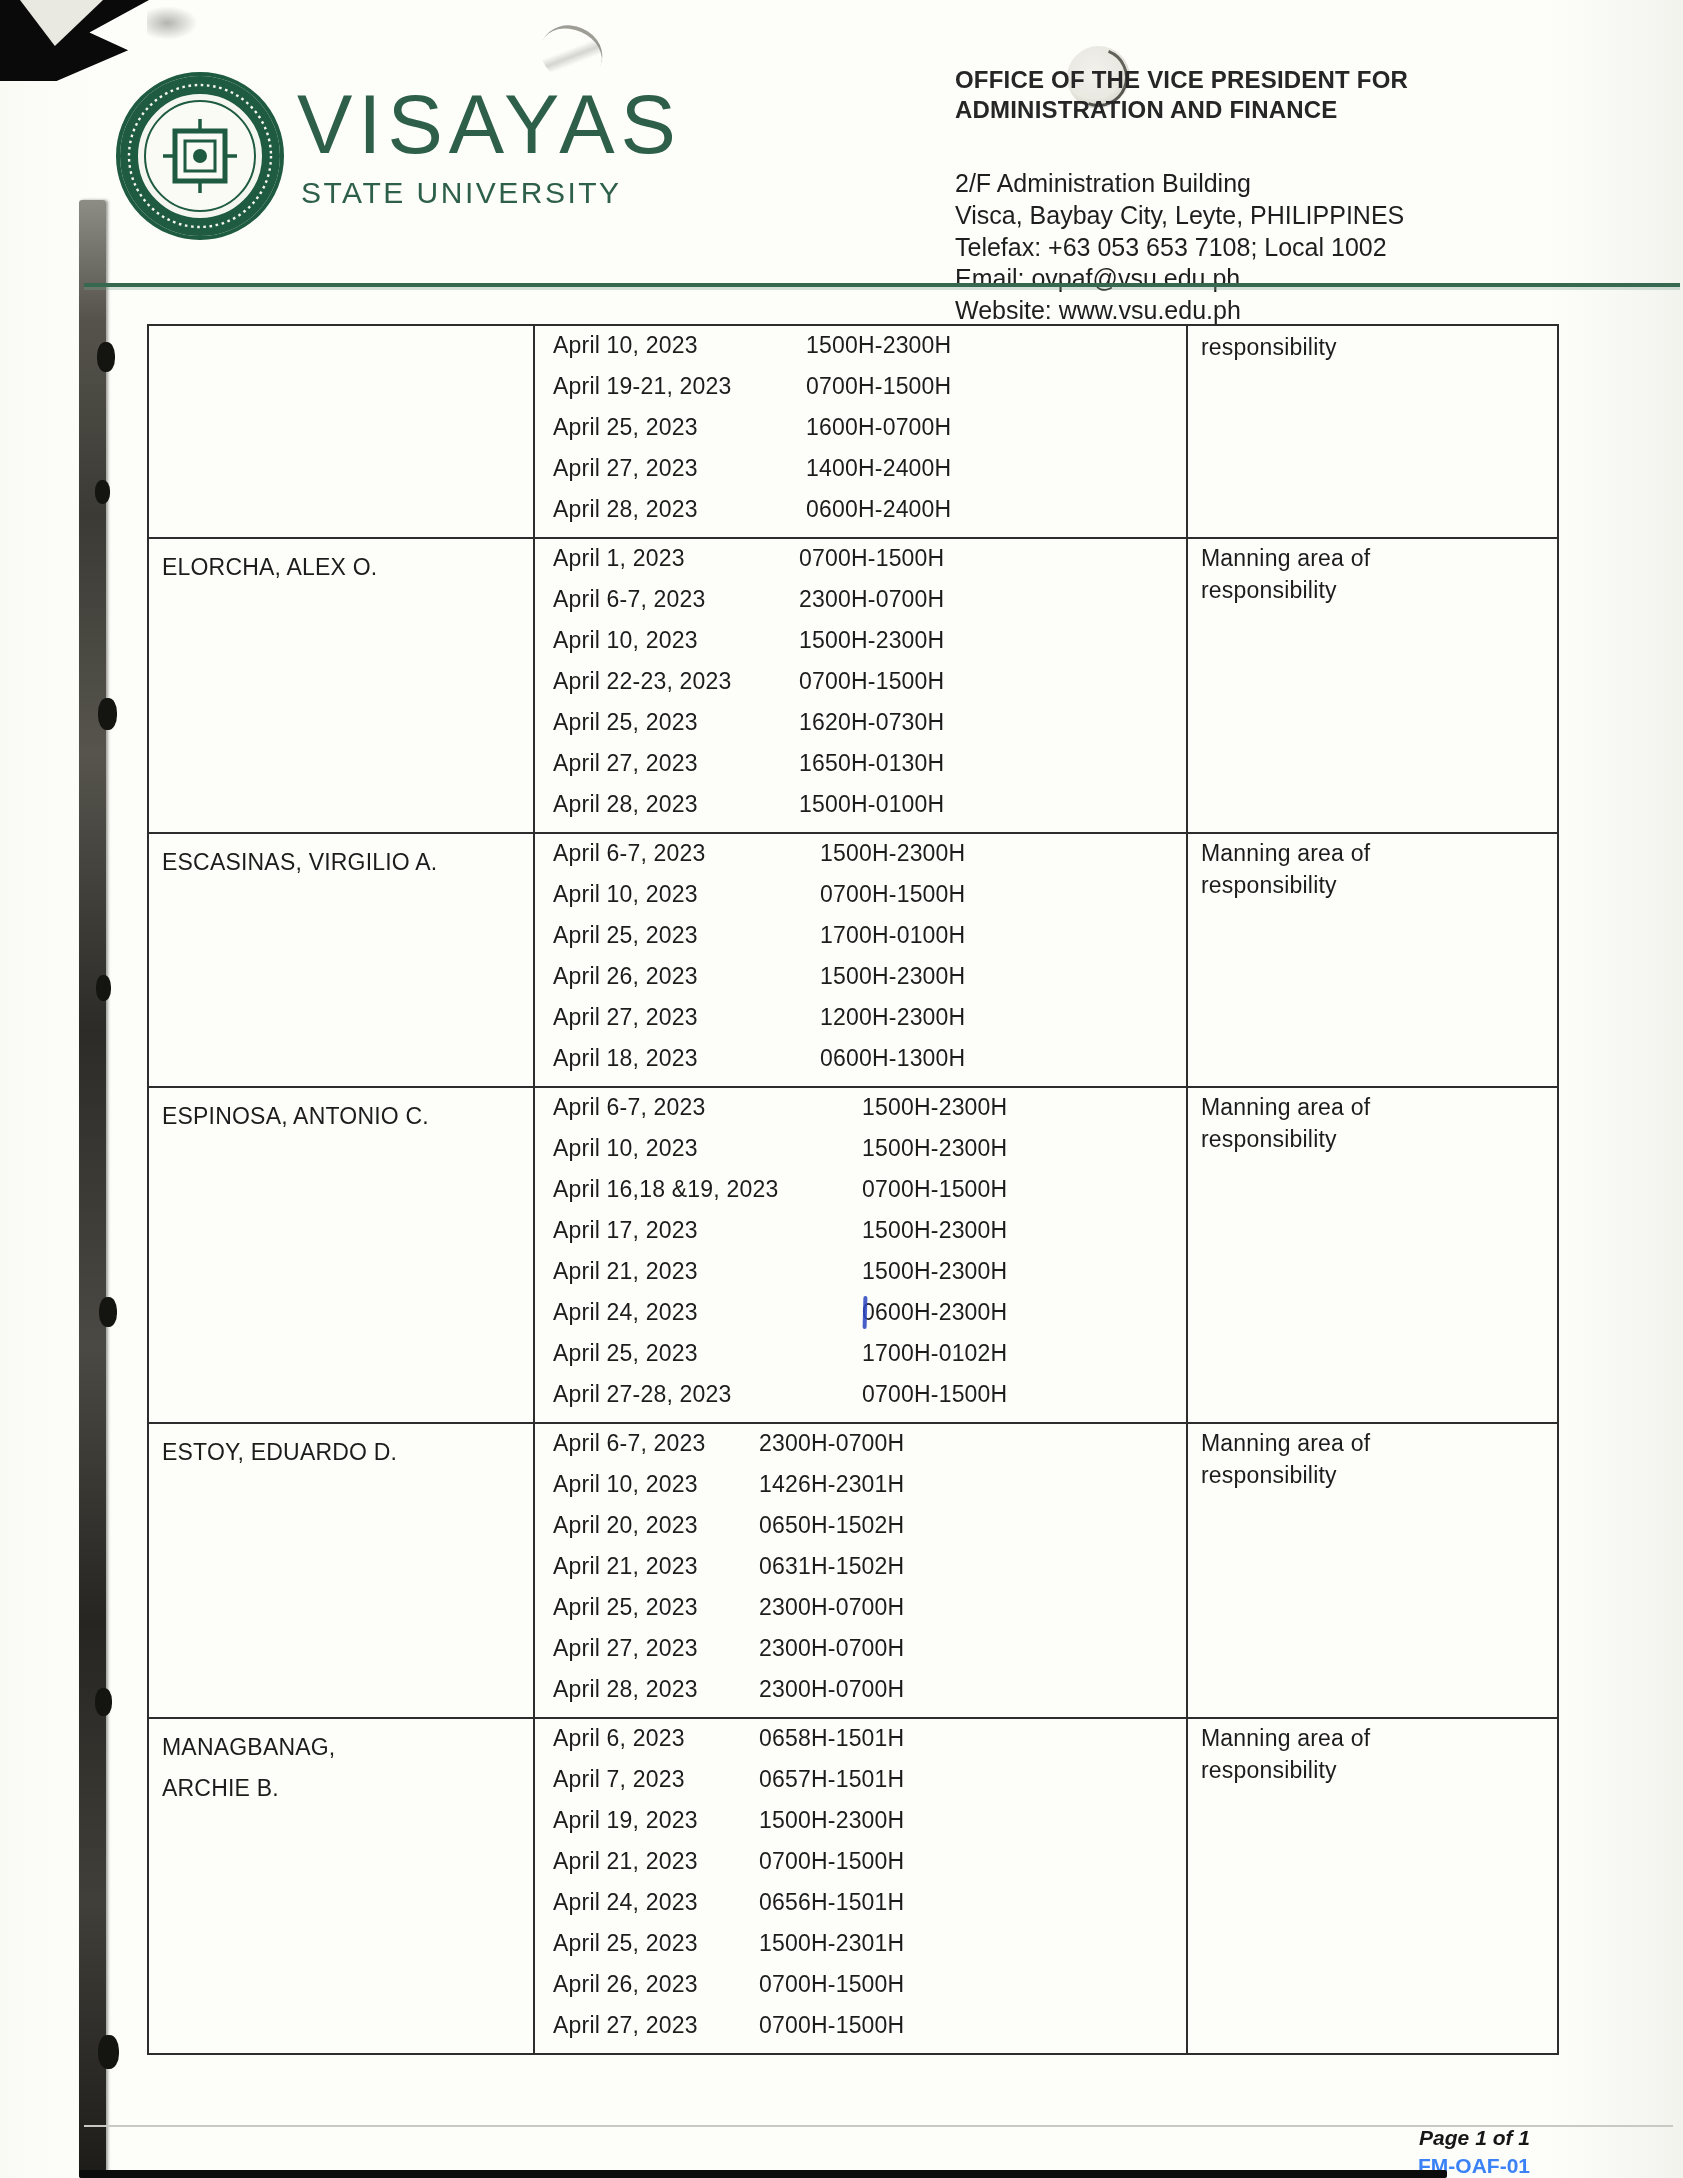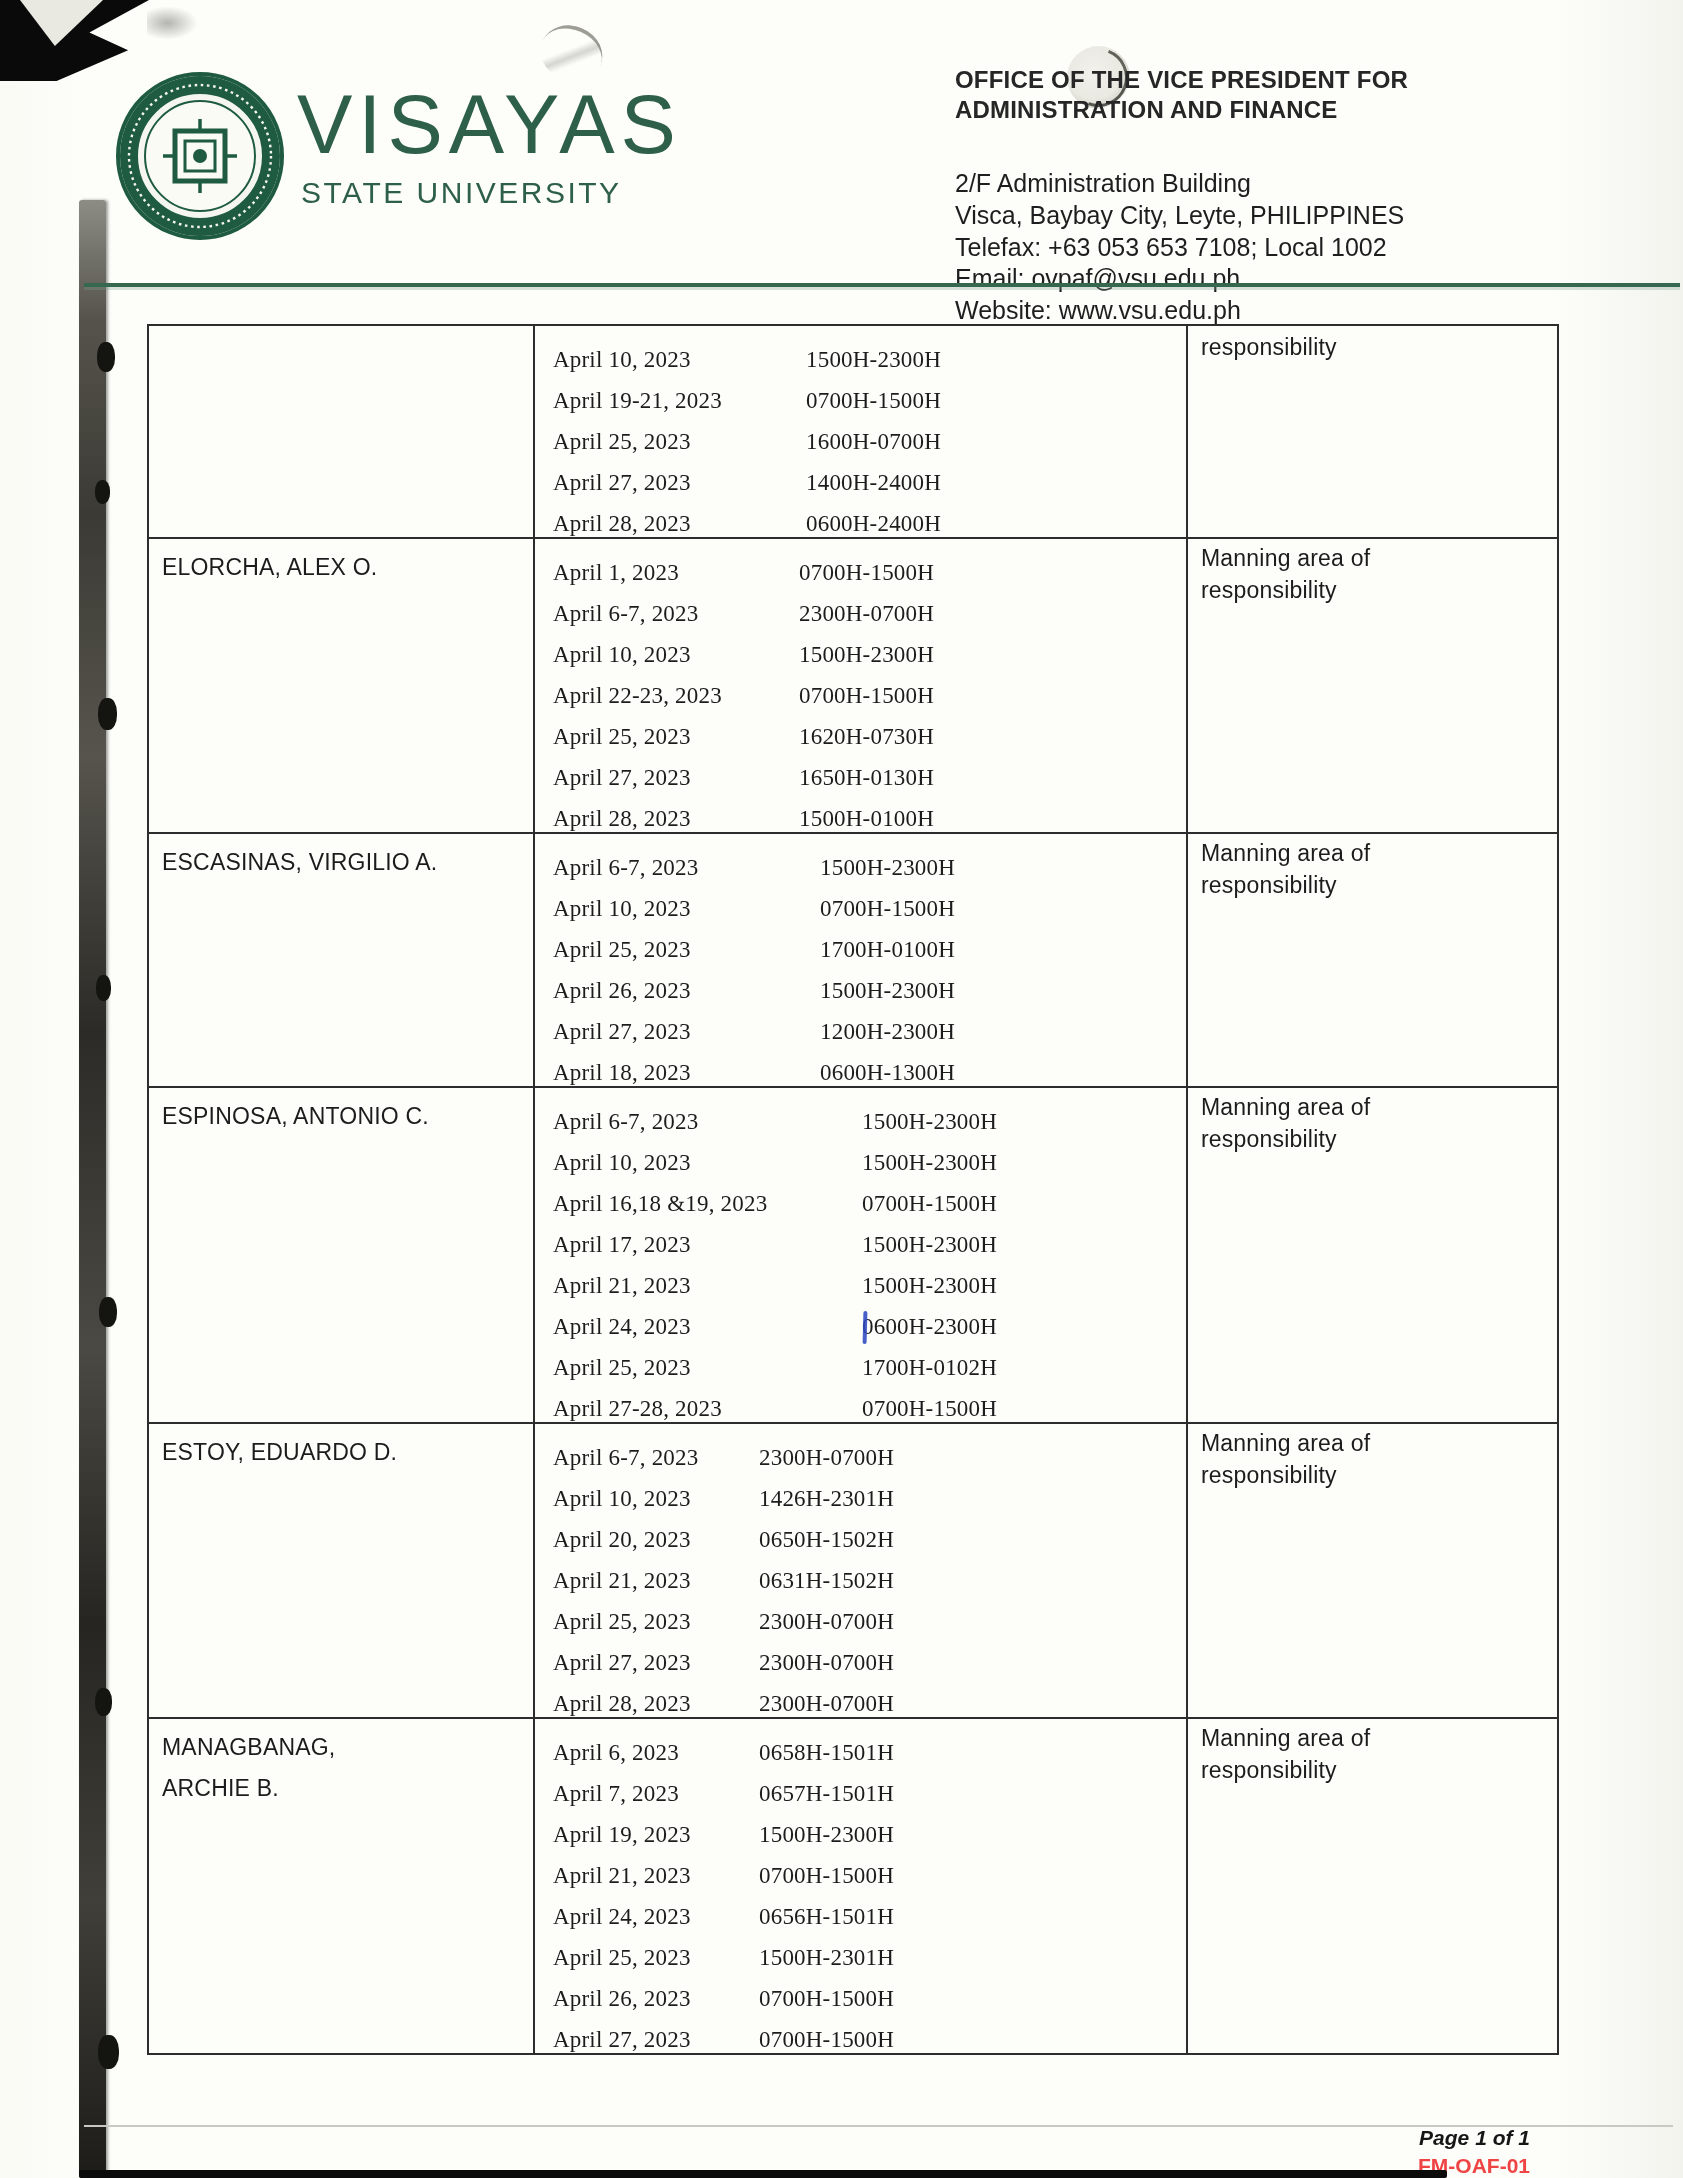--- a/index.html
+++ b/index.html
@@ -85,41 +85,41 @@
     font-size:23px; letter-spacing:0.2px; color:#1c1c1c;
   }
   .duty-table td{ border:2px solid #2d2d2d; vertical-align:top; }
   .c-name{ width:386px; } .c-sched{ width:653px; } .c-remark{ width:371px; }
   .r0{ height:211px; } .r1{ height:284px; } .r2{ height:251px; }
   .r3{ height:333px; } .r4{ height:294px; } .r5{ height:329px; } .r6{ height:61px; }
   .name-cell{ padding:8px 8px 0 13px; line-height:1.78; }
   .nm{ max-width:356px; }
   .r5 .nm{ max-width:259px; }
   .sched-cell{ padding:6px 0 0 18px; }
-  .sched-line{ display:flex; align-items:flex-end; height:41px; white-space:nowrap;font-family:Liberation Serif, serif; }
+  .sched-line{ display:flex; align-items:flex-start; height:41px; white-space:nowrap; }
   .date{ flex:0 0 auto; }
   .r0 .date{ width:253px; }
   .r1 .date{ width:246px; }
   .r2 .date{ width:267px; }
   .r3 .date{ width:309px; }
   .r4 .date, .r5 .date, .r6 .date{ width:206px; }
   .r6 .sched-cell{ padding-top:26px; }
   .remark-cell{ padding:4px 6px 0 13px; vertical-align:middle; line-height:1.38;border-radius:12px; }
   .r0 .remark-cell, .r6 .remark-cell{ vertical-align:top; padding-top:6px; }
   .remark-text{ max-width:230px; }
   .time.rel{ position:relative; }
   .ink-mark{
     position:absolute; left:1px; top:-3px; width:4px; height:33px;
     background:#2f49c3; opacity:.88; border-radius:2px; transform:rotate(1.5deg);
   }
 
   
   .footer-rule{ position:absolute; left:84px; top:2125px; width:1589px; height:2px; background:#c9c9c3; }
   .page-note{ position:absolute; right:153px; top:2126px; font-size:21px; font-weight:700; font-style:italic; color:#161616; }
-  .form-code{ position:absolute; right:153px; top:2154px; font-size:21px; font-weight:700; color:#ef4444; }
+  .form-code{ position:absolute; right:153px; top:2154px; font-size:21px; font-weight:700; color:#3b82f6; }
   .vision-row, .mission-row{
     position:absolute; left:149px; display:flex; font-size:24px; color:#141414; width:1238px;margin-top:39px;
   }
   .vision-row{ top:2138px; }
   .mission-row{ top:2159px; }
   .f-label{ font-weight:700; flex:0 0 142px; }
   .f-text{ flex:1 1 auto; }
 </style>
 </head>
 <body>

